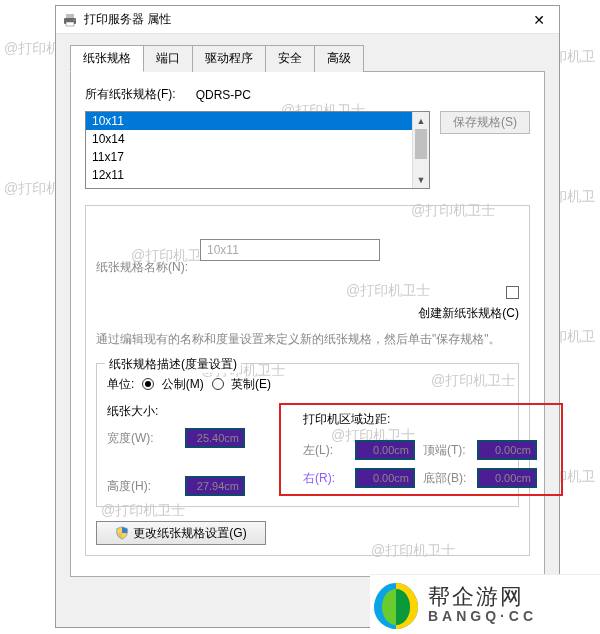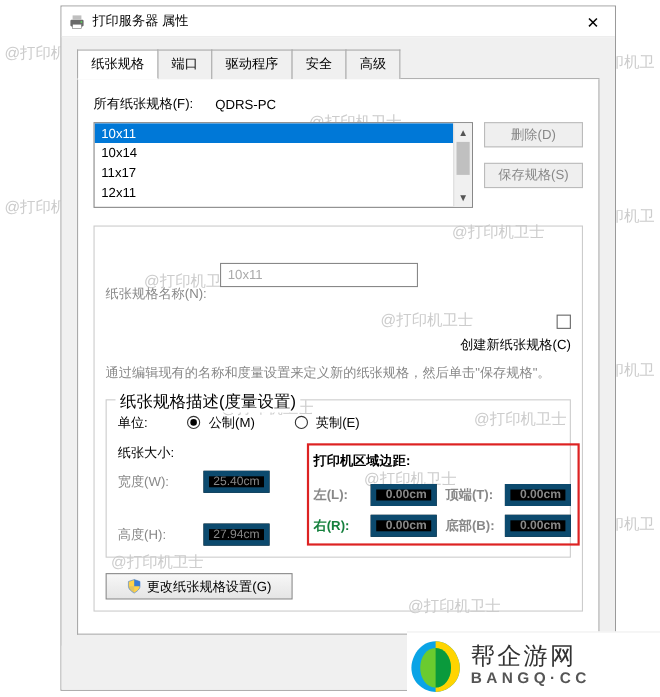--- a/index.html
+++ b/index.html
@@ -135,21 +135,21 @@
     border: 1px solid #ccc;
     margin-top: 10px;
     padding: 12px 10px 10px 10px;
     position: relative;
   }
   .group-title {
     position: absolute;
     top: -8px; left: 8px;
     background: #fff;
     padding: 0 4px;
-    font-size: 15px;
+    font-size: 12px;
   }
   .namerow { display: flex; align-items: center; gap: 12px; }
   .textin {
     border: 1px solid #888;
     height: 22px;
     padding: 0 6px;
     font-size: 12px;
     color: #888;
     display: inline-flex; align-items: center;
     background: #fff;
@@ -167,35 +167,35 @@
   .radio {
     width: 12px; height: 12px; border-radius: 50%;
     border: 1px solid #333; display: inline-block;
     position: relative; margin-right: 4px; vertical-align: -2px;
   }
   .radio.checked::after {
     content: ""; position: absolute;
     left: 2px; top: 2px; width: 6px; height: 6px;
     background: #000; border-radius: 50%;
   }
-  .unitrow { display: flex; align-items: center; gap: 36px; margin-bottom: 10px; }
+  .unitrow { display: flex; align-items: center; gap: 8px; margin-bottom: 10px; }
   .lbl { color: #000; }
   .redbox {
     border: 2px solid #d22;
-    padding: 6px 4px;
-    display: flex; flex-direction: column; gap: 8px; font-weight: bold;
+    padding: 6px 22px;
+    display: flex; flex-direction: column; gap: 8px;
   }
   .mgrid { display: grid; grid-template-columns: 46px 62px 48px 62px; column-gap: 6px; row-gap: 8px; align-items: center; }
   .sizegrid { display: grid; grid-template-columns: 50px 66px; column-gap: 6px; row-gap: 8px; align-items: center; gap: 28px; }
   .smin {
-    border: 5px solid #0c4a6e;
+    border: 2px solid #0c4a6e;
     height: 20px; width: 60px;
     display: inline-flex; align-items: center; justify-content: flex-end;
     padding: 0 4px; font-size: 11px;
-    color: #888; background: #000000;
+    color: #888; background: #4c1d95;
   }
   .printerarea-lbl { font-size: 12px; margin-bottom: 4px; }
   .twocol { display: flex; align-items: flex-start; gap: 28px; }
   .twocol .colL { width: 150px; }
   .smlbl { font-size: 12px; }
   .changebtn {
     margin-top: 14px;
     width: 170px; height: 24px;
     border: 1px solid #888;
     background: linear-gradient(#f7f7f7,#e5e5e5);
@@ -296,21 +296,20 @@
           </div>
           <div class="scrollbar">
             <div class="sbtn">▲</div>
             <div class="track">
                 <div class="thumb"></div>
               </div>
             <div class="sbtn">▼</div>
           </div>
         </div>
         <div class="btncol">
-          <div class="btn disabled">删除(D)</div>
           <div class="btn disabled">保存规格(S)</div>
         </div>
       </div>
 
       <div class="group" style="margin-top:16px; position:relative; z-index:2; padding-top:18px;">
         <div class="namerow">
           <span class="lbl" style="color:#888;margin-top:35px;">纸张规格名称(N):</span>
           <span class="textin disabled">10x11</span>
         </div>
         <div class="chkrow">
@@ -344,21 +343,21 @@
                 <span class="smin">27.94cm</span>
               </div>
             </div>
             <div class="redbox">
               <div class="printerarea-lbl">打印机区域边距:</div>
               <div class="mgrid">
                 <span class="smlbl" style="color:#888;">左(L):</span>
                 <span class="smin">0.00cm</span>
                 <span class="smlbl" style="color:#888;">顶端(T):</span>
                 <span class="smin">0.00cm</span>
-                <span class="smlbl" style="color:#15803d;">右(R):</span>
+                <span class="smlbl" style="color:#8b5cf6;">右(R):</span>
                 <span class="smin">0.00cm</span>
                 <span class="smlbl" style="color:#888;">底部(B):</span>
                 <span class="smin">0.00cm</span>
               </div>
             </div>
           </div>
         </div>
 
         <div class="changebtn">
           <span class="shield">

